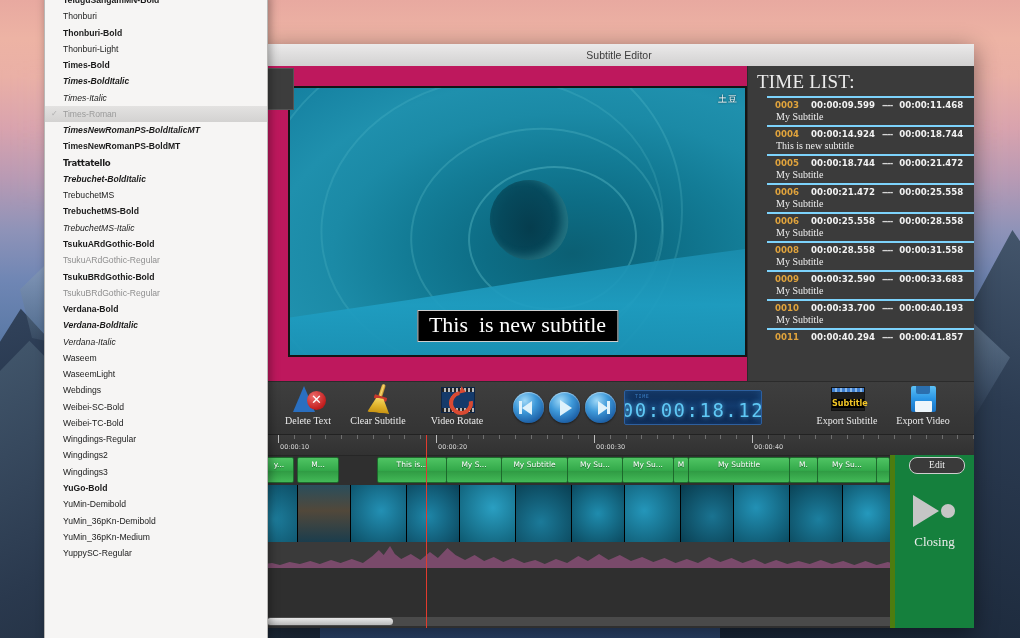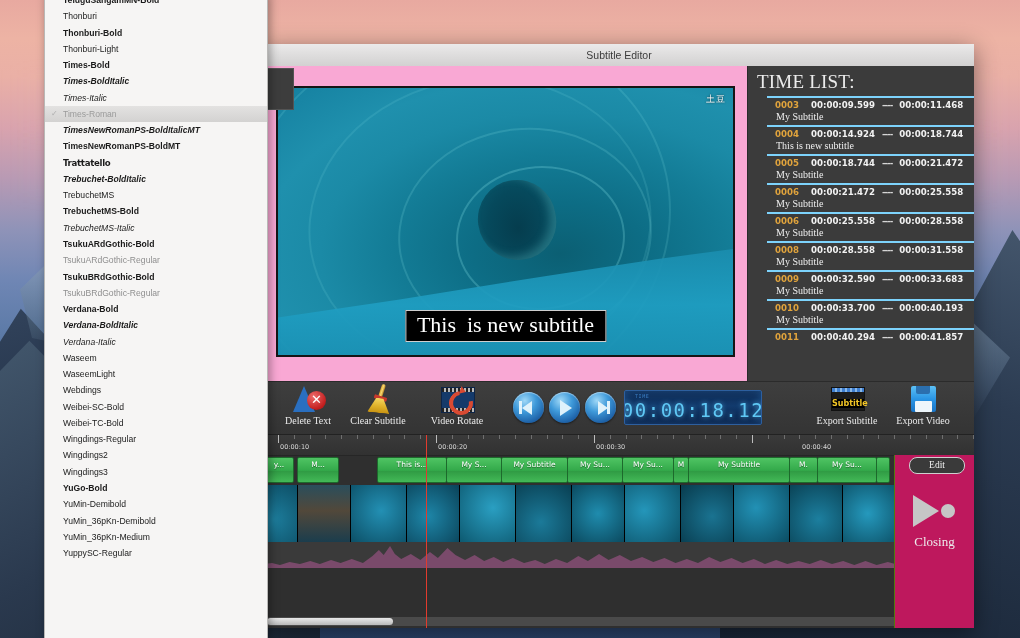--- a/index.html
+++ b/index.html
@@ -124,22 +124,22 @@
   }
   #content {
     position:absolute; top:22px; left:0; right:0; bottom:0;
     background:#383838;
     display:flex; flex-direction:column;
   }
 
   
   #top-region { display:flex; height:315px; }
   #preview-wrap {
-    width:483px; background:#f9a8d4;
-    display:flex; align-items:center; justify-content:center;
+    width:483px; background:#be185d;
+    display:flex; align-items:center; justify-content:flex-end;
     position:relative;
   }
   #video {
     width:455px; height:267px;
     margin-top:-5px;
     border:2px solid #151515;
     position:relative; overflow:hidden;
     background: radial-gradient(ellipse at 62% 62%, #0b5f73 0%, #0d6d85 22%, #137c96 42%, #1b8aa6 60%, #1f90ad 75%, #1580a0 100%);
   }
   .swirl {
@@ -414,22 +414,22 @@
     position:absolute; left:1px; top:1px; width:126px; height:7px;
     background: linear-gradient(180deg,#e9e9e9,#b9b9b9);
     border-radius:4px;
   }
   #playhead {
     position:absolute; top:0; bottom:0; width:1px; background:#e23b2e; z-index:6;
   }
   
   #right-col {
     position:absolute; right:0; top:20px; width:79px; bottom:0;
-    background:#be185d;
-    border-left:1px solid #4d7c0f;
+    background:#15803d;
+    border-left:5px solid #4d7c0f;
     z-index:7;
   }
   #edit-btn {
     position:absolute; left:14px; top:2px;
     width:54px; height:15px; border-radius:8px;
     border:1px solid #cfcfcf;
     background:#3a3a3a;
     color:#f0f0f0; font-size:9.5px;
     font-family:"Liberation Serif", serif;
     text-align:center; line-height:14px;
@@ -736,21 +736,21 @@
           <div class="tick minor" style="left: 614.4px;"></div>
           <div class="tick minor" style="left: 630.2px;"></div>
           <div class="tick minor" style="left: 646px;"></div>
           <div class="tick minor" style="left: 661.8px;"></div>
           <div class="tick minor" style="left: 677.6px;"></div>
           <div class="tick minor" style="left: 693.4px;"></div>
           <div class="tick minor" style="left: 709.2px;"></div>
           <div class="rlabel" style="left: 14px;">00:00:10</div>
           <div class="rlabel" style="left: 172px;">00:00:20</div>
           <div class="rlabel" style="left: 330px;">00:00:30</div>
-          <div class="rlabel" style="left: 488px; margin-left: 48px;">00:00:40</div>
+          <div class="rlabel" style="left: 488px;">00:00:40</div>
         </div>
       <div id="sub-track">
           <div class="clip" style="left: 0px; width: 28px;">y...</div>
           <div class="clip" style="left: 33px; width: 40px;">M...</div>
           <div class="clip" style="left: 113px; width: 68px;">This  is...</div>
           <div class="clip" style="left: 182px; width: 54px;">My S...</div>
           <div class="clip" style="left: 237px; width: 65px;">My Subtitle</div>
           <div class="clip" style="left: 303px; width: 54px;">My Su...</div>
           <div class="clip" style="left: 358px; width: 50px;">My Su...</div>
           <div class="clip" style="left: 409px; width: 14px;">M</div>

